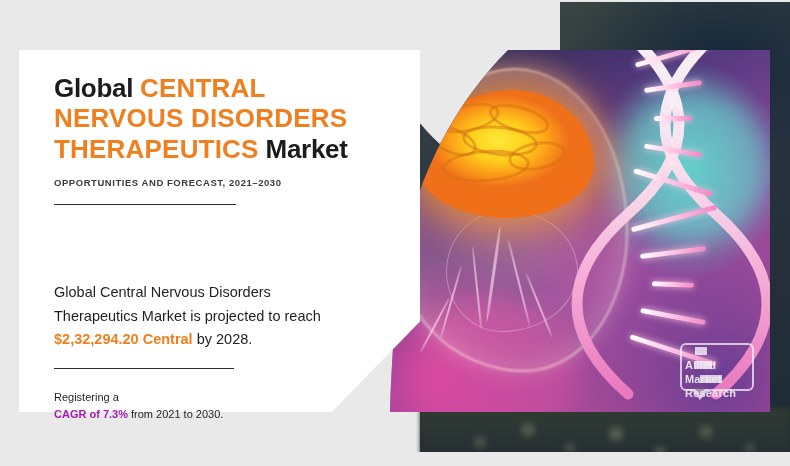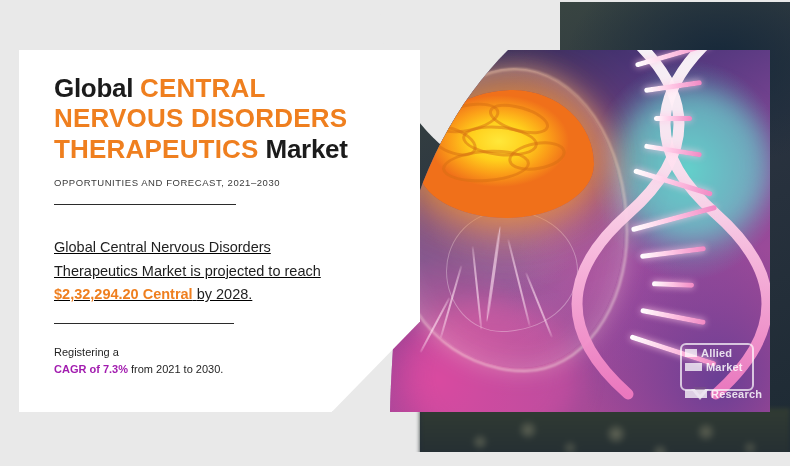--- a/index.html
+++ b/index.html
@@ -130,20 +130,21 @@
   }
   .logo-tail-in{
     position:absolute;left:13px;top:44px;width:0;height:0;
     border-left:7px solid transparent;border-right:7px solid transparent;
     border-top:8px solid rgba(120,90,130,.55);
   }
   .logo-row{
     position:absolute;left:5px;display:flex;align-items:center;gap:4px;
     color:rgba(255,255,255,.95);font-weight:bold;letter-spacing:.2px;
     font-family:"Liberation Sans", sans-serif;
+    flex-direction:column;
   }
   .logo-bar{background:rgba(255,255,255,.85);display:block;}
 
   
   #card{
     position:absolute;left:19px;top:50px;width:401px;height:362px;
     background:#ffffff;
     box-shadow:0 3px 14px rgba(0,0,0,.20);
     -webkit-clip-path:polygon(0 0, 100% 0, 100% 75%, 78% 100%, 0 100%);
     clip-path:polygon(0 0, 100% 0, 100% 75%, 78% 100%, 0 100%);
@@ -153,27 +154,27 @@
 
   #title{
     margin:0;
     font-size:26px;line-height:1.17;font-weight:bold;
     color:#1b1b1b;letter-spacing:-.3px;
   }
   #title .hl{color:#ef7f1f;letter-spacing:.2px;}
 
   #subtitle{
     margin:13px 0 16px 0;
-    font-size:9.5px;letter-spacing:.55px;color:#3a3a3a;font-weight:normal;
+    font-size:9.5px;letter-spacing:.55px;color:#3a3a3a;font-weight:bold;
   }
   .rule{height:1px;background:#2b2b2b;margin-top:9px;}
   .rule-a{width:182px;}
   .rule-b{width:180px;margin-top:16px;}
 
-  #stat-block{margin-top:31px;text-decoration:underline;}
+  #stat-block{margin-top:76px;}
   .stat-line{
     font-size:14.5px;line-height:1.62;color:#1f1f1f;
   }
   .stat-line .hl{color:#ef7f1f;font-weight:bold;}
 
   #cagr-block{margin-top:20px;}
   .cagr-line{font-size:11px;line-height:1.6;color:#1f1f1f;}
   .cagr-line .hl{color:#a21caf;font-weight:bold;}
 </style>
 </head>
@@ -240,21 +241,21 @@
     <div class="logo-tail"></div>
     <div class="logo-tail-in"></div>
     <div class="logo-row" style="top:4px;">
       <span class="logo-bar" style="width:12px;height:8px;"></span>
       <span style="font-size:11px;">Allied</span>
     </div>
     <div class="logo-row" style="top:18px;">
       <span class="logo-bar" style="width:17px;height:8px;"></span>
       <span style="font-size:11px;">Market</span>
     </div>
-    <div class="logo-row" style="top:45px;">
+    <div class="logo-row" style="top:32px;">
       <span class="logo-bar" style="width:22px;height:8px;"></span>
       <span style="font-size:11px;">Research</span>
     </div>
   </div>
 </div>
 
 <div id="card"></div>
 
 <div id="content">
 

